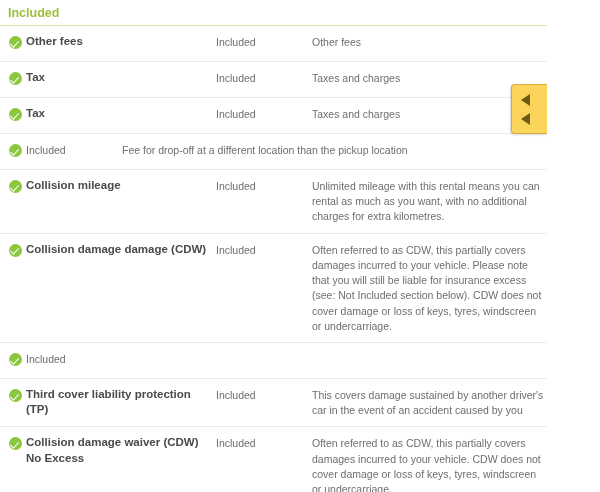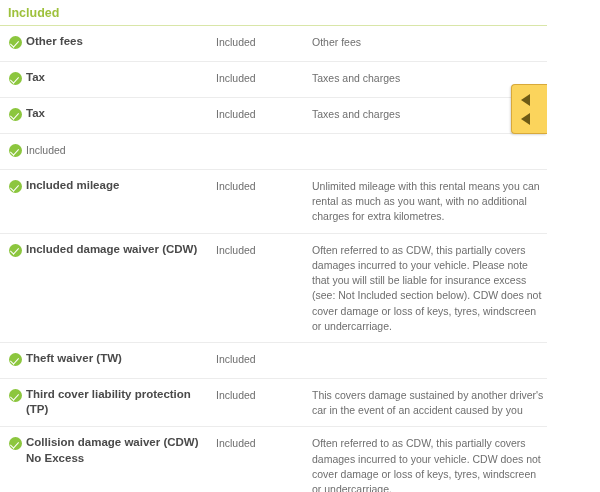--- a/index.html
+++ b/index.html
@@ -152,45 +152,45 @@
       <div class="col-name">Tax</div>
       <div class="col-status">Included</div>
       <div class="col-desc">Taxes and charges</div>
     </div>
 
     <div class="row">
       <div class="col-icon">
         <span class="badge check"></span>
       </div>
       <div class="col-status">Included</div>
-    </div>
-
-    <div class="row">
-      <div class="col-icon">
-        <span class="badge check"></span>
-      </div>
-      <div class="col-name">Included mileage</div>
+      <div class="col-desc">Fee for drop-off at a different location than the pickup location</div>
+    </div>
+
+    <div class="row">
+      <div class="col-icon">
+        <span class="badge check"></span>
+      </div>
+      <div class="col-name">Collision mileage</div>
       <div class="col-status">Included</div>
       <div class="col-desc">Unlimited mileage with this rental means you can rental as much as you want, with no additional charges for extra kilometres.</div>
     </div>
 
     <div class="row">
       <div class="col-icon">
         <span class="badge check"></span>
       </div>
-      <div class="col-name">Included damage waiver (CDW)</div>
+      <div class="col-name">Collision damage damage (CDW)</div>
       <div class="col-status">Included</div>
       <div class="col-desc">Often referred to as CDW, this partially covers damages incurred to your vehicle. Please note that you will still be liable for insurance excess (see: Not Included section below). CDW does not cover damage or loss of keys, tyres, windscreen or undercarriage.</div>
     </div>
 
     <div class="row">
       <div class="col-icon">
         <span class="badge check"></span>
       </div>
-      <div class="col-name">Theft waiver (TW)</div>
       <div class="col-status">Included</div>
     </div>
 
     <div class="row">
       <div class="col-icon">
         <span class="badge check"></span>
       </div>
       <div class="col-name">Third cover liability protection (TP)</div>
       <div class="col-status">Included</div>
       <div class="col-desc">This covers damage sustained by another driver's car in the event of an accident caused by you</div>

